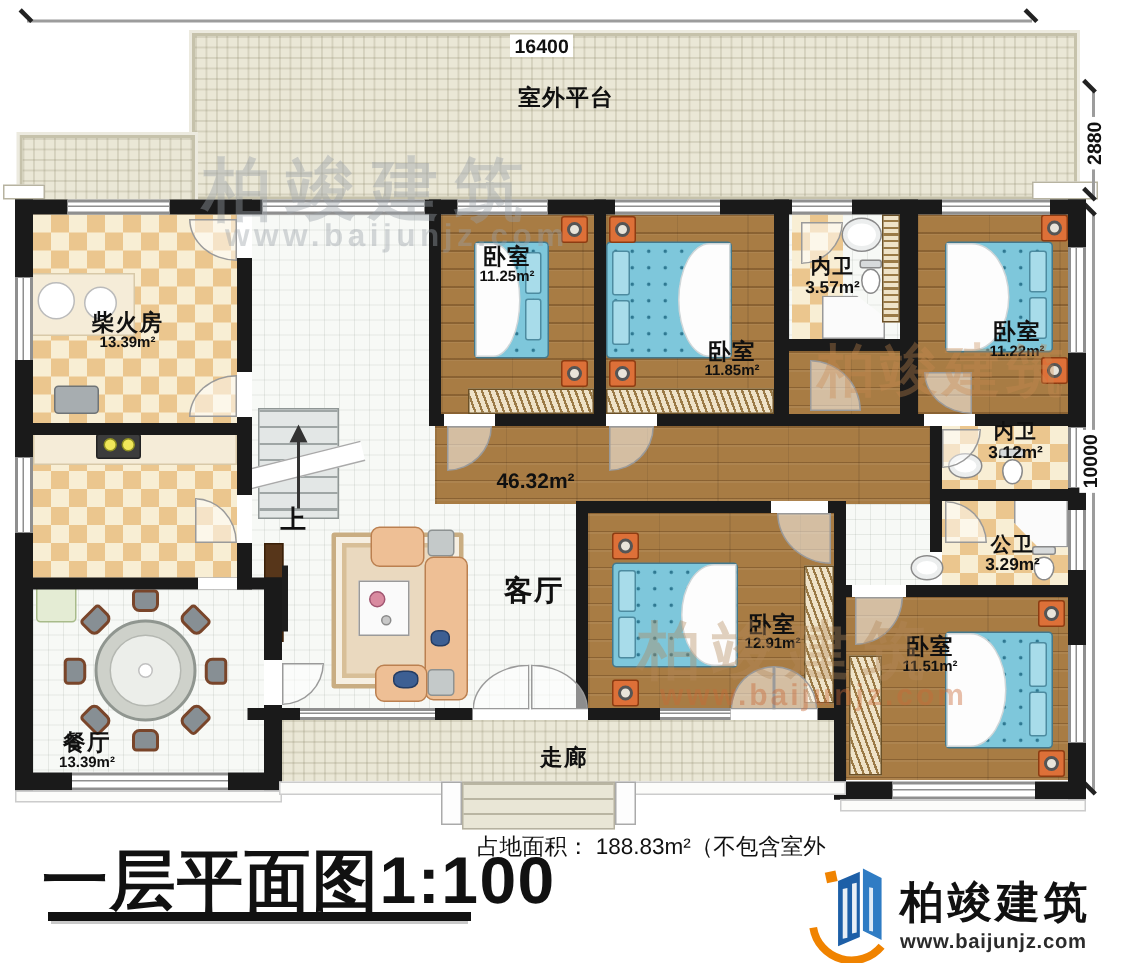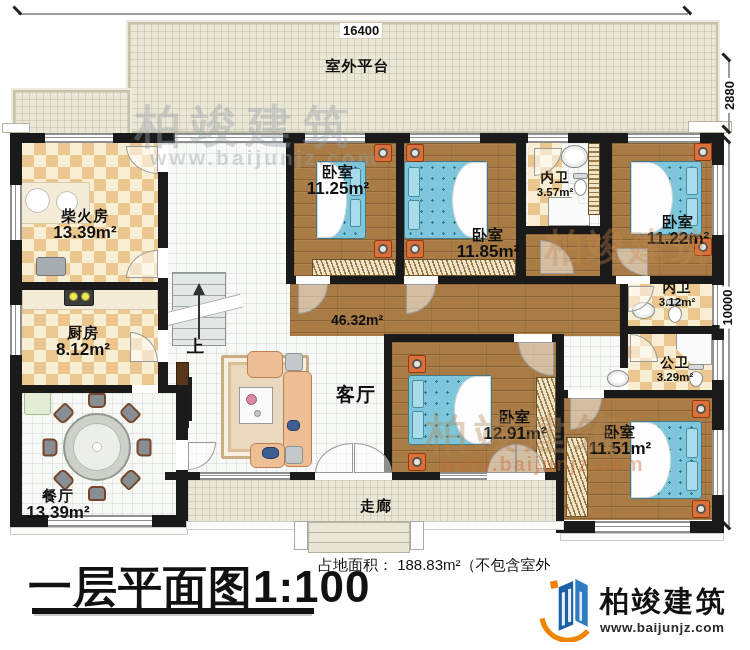--- a/index.html
+++ b/index.html
@@ -29,21 +29,21 @@
   .gtable{position:absolute;background:#c4c9c9;border:1px solid #8d9292;border-radius:3px}
   .rug{position:absolute;background:#ead9bf;border:3px solid #c9ad82;box-shadow:inset 0 0 0 4px #f6efe2,inset 0 0 0 7px #d8bf98;border-radius:2px}
   .ctable{position:absolute;background:#fafafa;border:1px solid #9a9a9a}
   .toiletT{position:absolute;background:#d7dadb;border:1px solid #8a8a8a;border-radius:2px}
   .toiletB{position:absolute;background:#fff;border:1px solid #8a8a8a;border-radius:50% 50% 50% 50%/46% 46% 54% 54%}
   .sink{position:absolute;background:#fff;border:1px solid #8a8a8a;border-radius:50%;box-shadow:inset 0 0 0 3px #eceeee}
   .tub{position:absolute;background:#fbfbfb;border:1px solid #999}
   .deco-blue{position:absolute;background:#3d5f93;border:1px solid #243c63;border-radius:40%}
   .rlabel{position:absolute;color:#101010;font-weight:bold;text-align:center;line-height:1.08;white-space:nowrap;z-index:30}
   .rlabel .nm{font-size:15px;letter-spacing:1px;display:block}
-  .rlabel .ar{font-size:17px;display:block}
+  .rlabel .ar{font-size:10px;display:block}
   .rlabel.sm .nm{font-size:13.5px}
   .rlabel.sm .ar{font-size:11.5px}
   .dline{position:absolute;background:#9c9c9c}
   .tick{position:absolute;width:11px;height:2.5px;background:#222;transform:rotate(45deg)}
   .dimlabel{position:absolute;font-size:13px;font-weight:bold;background:#fff;padding:0 3px;z-index:5}
   .vdim{transform:rotate(-90deg);transform-origin:center}
   .stairs{position:absolute;background-color:#e3e7e6;background-image:repeating-linear-gradient(180deg,#9fa6a5 0 1.5px,transparent 1.5px 11px);border:1px solid #8f9695}
   .stairs::after{content:"";position:absolute;left:-8px;top:30px;width:78px;height:12px;background:#fff;transform:rotate(-14deg);border-top:1px solid #aaa;border-bottom:1px solid #aaa}
   .chair{position:absolute;width:18px;height:15px;background:#878f94;border:2px solid #79452a;border-radius:3px 3px 5px 5px}
   .wm{position:absolute;font-weight:bold;white-space:nowrap;pointer-events:none;z-index:40}
@@ -264,30 +264,26 @@
   <div class="arc" style="left:487px;top:444px;width:29px;height:29px;border-radius:100% 0 0 0"></div>
   <div class="arc" style="left:516px;top:444px;width:29px;height:29px;border-radius:0 100% 0 0"></div>
 
   <div class="plinth" style="left:10px;top:527px;width:178px;height:8px"></div>
   <div class="plinth" style="left:186px;top:521px;width:378px;height:9px"></div>
   <div class="plinth" style="left:560px;top:533px;width:164px;height:8px"></div>
   <div class="steps" style="left:308px;top:521px;width:102px;height:32px"></div>
   <div class="post" style="left:294px;top:521px;width:14px;height:29px"></div>
   <div class="post" style="left:410px;top:521px;width:14px;height:29px"></div>
 
-  <div class="rlabel" style="left:310px;top:58px;width:95px">
+  <div class="rlabel" style="left:330px;top:58px;width:95px">
       <span class="nm">室外平台</span>
     </div>
   <div class="rlabel" style="left:40px;top:208px;width:90px">
       <span class="nm">柴火房</span>
       <span class="ar">13.39m²</span>
-    </div>
-  <div class="rlabel" style="left:48px;top:325px;width:70px">
-      <span class="nm">厨房</span>
-      <span class="ar">8.12m²</span>
     </div>
   <div class="rlabel" style="left:16px;top:488px;width:84px">
       <span class="nm">餐厅</span>
       <span class="ar">13.39m²</span>
     </div>
   <div class="rlabel" style="left:322px;top:313px;width:70px">
       <span class="ar" style="font-size:14px">46.32m²</span>
     </div>
   <div class="rlabel" style="left:326px;top:385px;width:60px">
       <span class="nm" style="font-size:19px">客厅</span>

